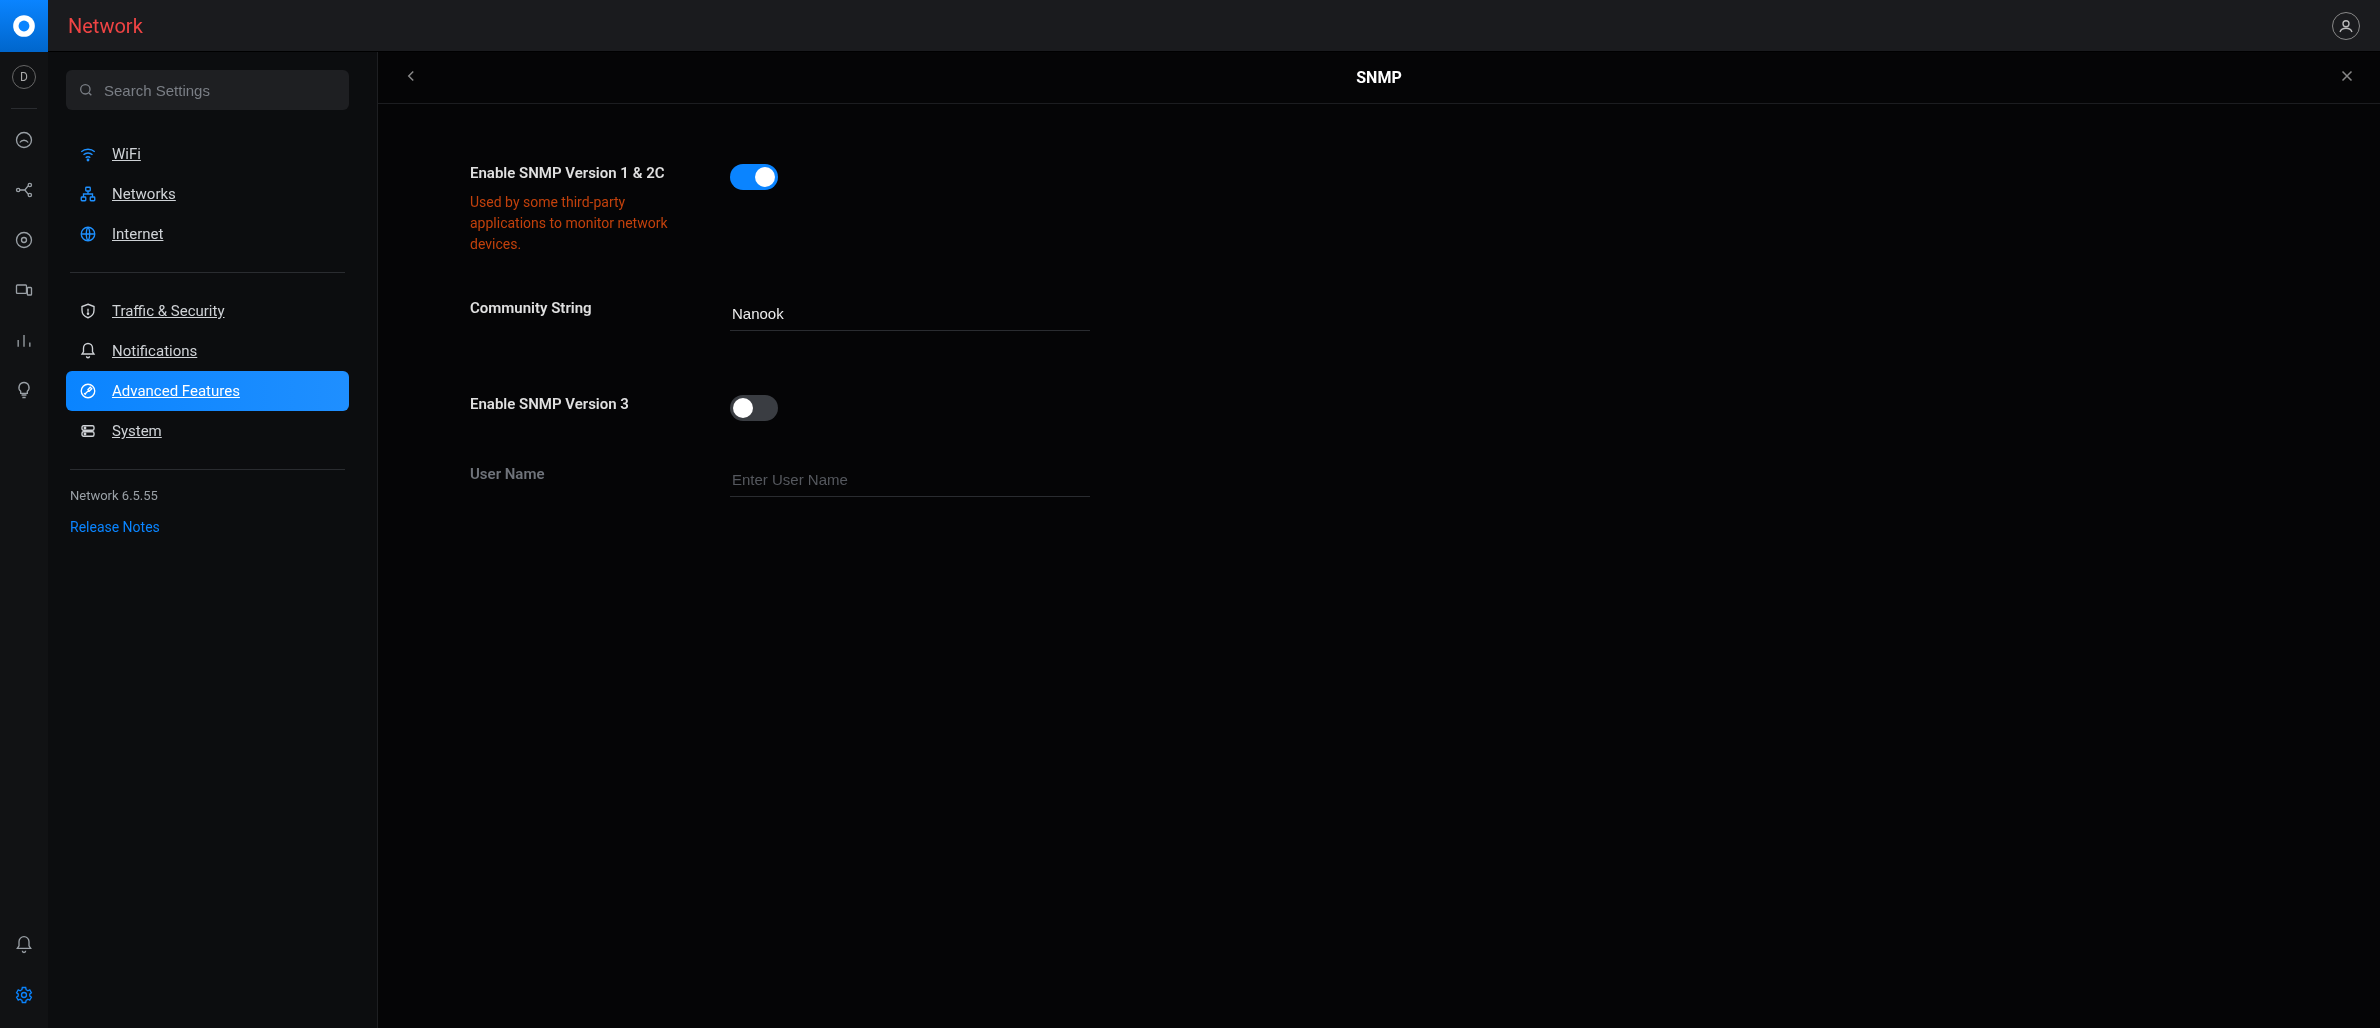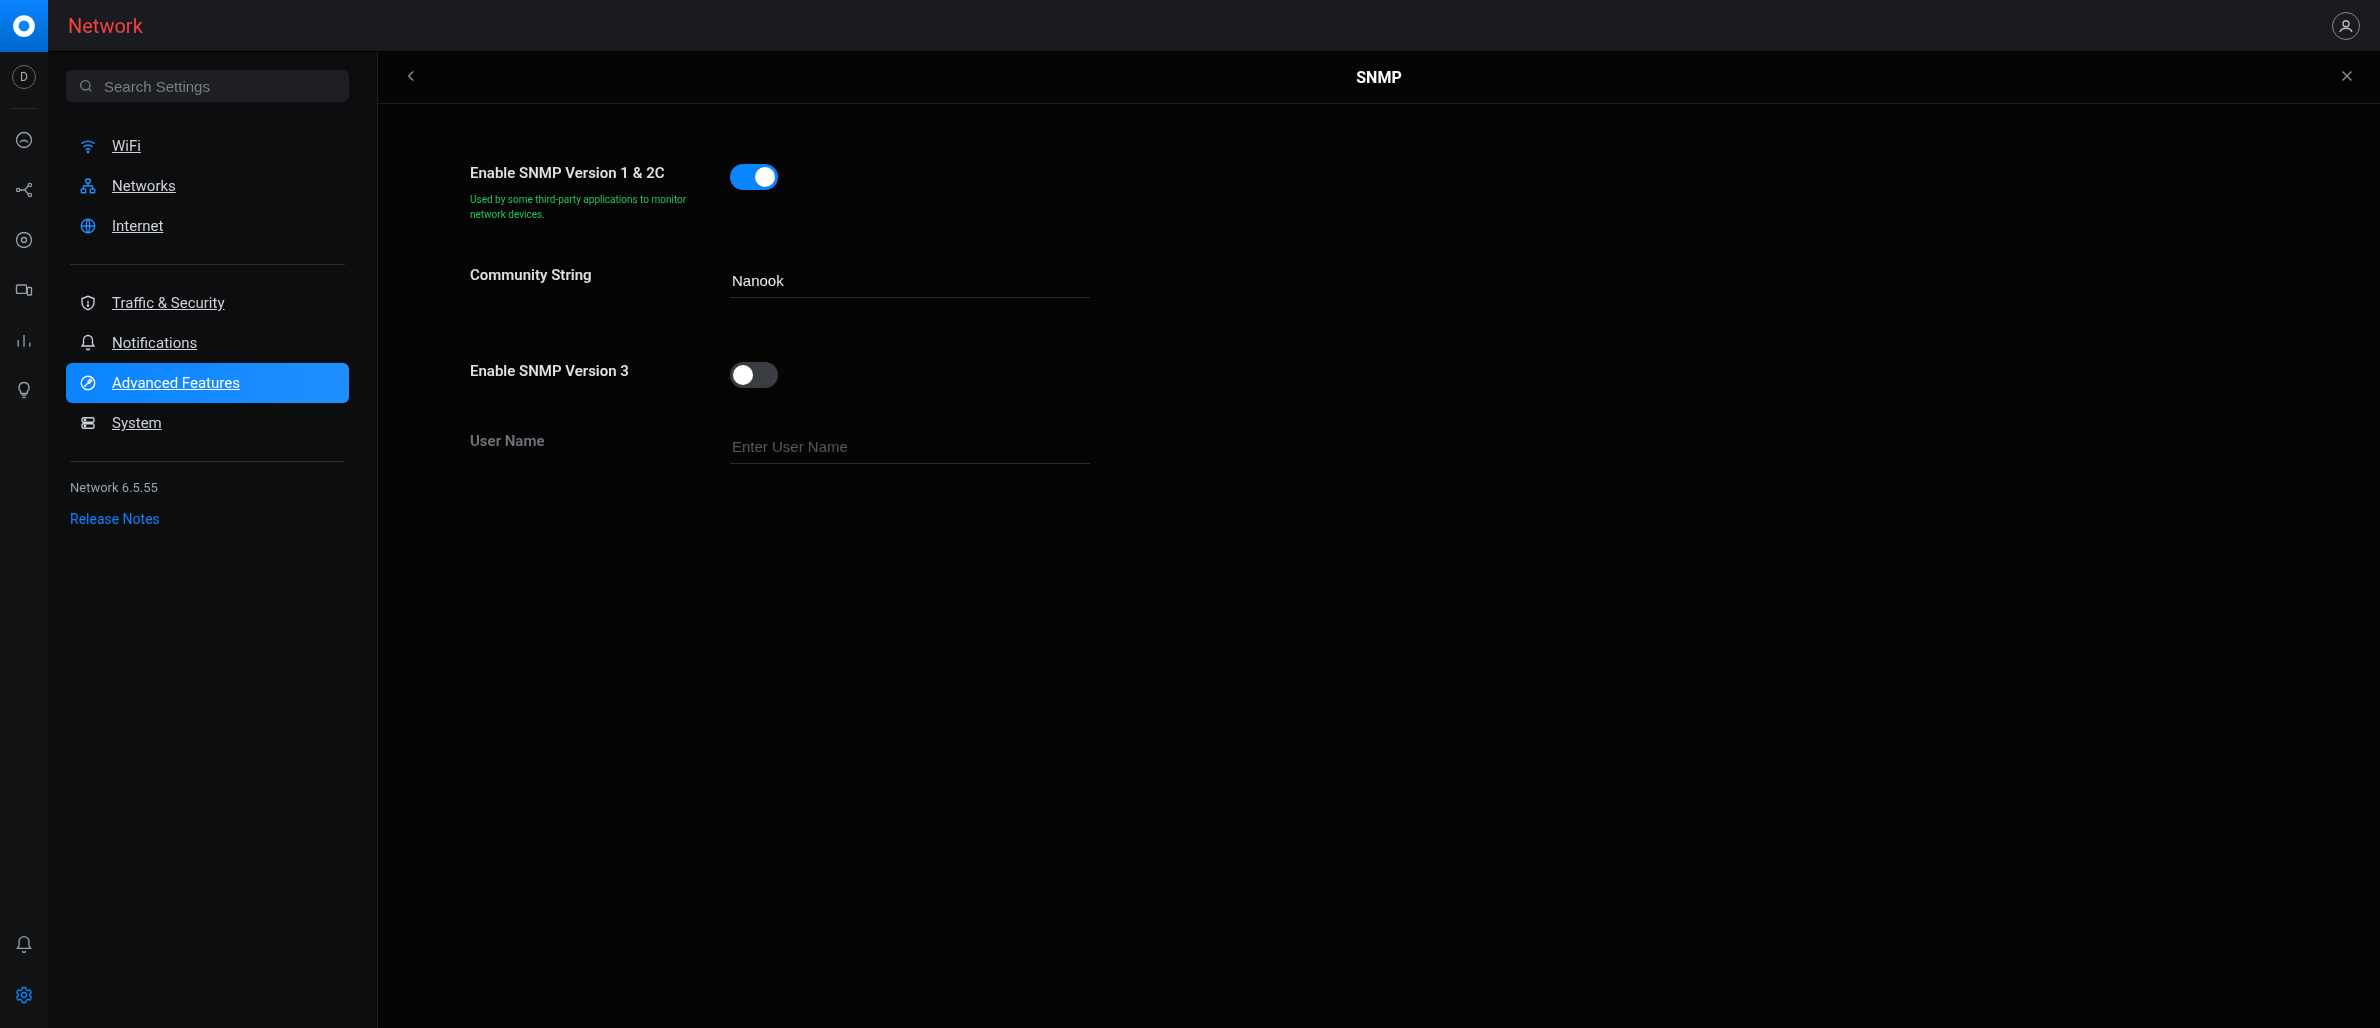--- a/index.html
+++ b/index.html
@@ -71,21 +71,21 @@
     left: 48px; top: 52px; bottom: 0;
     width: 330px;
     background: #0c0d0f;
     border-right: 1px solid #1e1f22;
     padding: 18px 28px 18px 18px;
     overflow-y:auto;
   }
   .search {
     display:flex;align-items:center;
     background:#1e1f22; border-radius:6px;
-    height:32px; padding:0 12px; gap:10px;
+    height:40px; padding:0 12px; gap:10px;
     color:#7a7e85;
   }
   .search input {
     flex:1; background:transparent; border:none; outline:none;
     color:#ddd; font-size:15px;
   }
   .search input::placeholder { color:#7a7e85; }
 
   .nav-group { margin-top:24px; }
   .nav-item {
@@ -127,21 +127,21 @@
   .detail-header .close { margin-left:auto; color:#888; cursor:pointer; width:24px; text-align:right; }
 
   .detail-body { flex:1; overflow-y:auto; padding:48px 0; }
   .form { max-width:760px; margin-left:92px; }
 
   .row { display:flex; align-items:flex-start; padding:12px 0; }
   .row .label-col { width:260px; padding-right:24px; }
   .row .ctrl-col { flex:1; max-width:360px; }
   .lbl { font-size:15px; font-weight:600; color:#e0e0e0; }
   .lbl.dim { color:#6f737a; font-weight:600; }
-  .desc { font-size:10px; color:#22c55e; margin-top:10px; line-height:1.5; max-width:220px; }
+  .desc { font-size:14px; color:#c2410c; margin-top:10px; line-height:1.5; max-width:220px; }
 
   .toggle {
     width:48px;height:26px;border-radius:13px;background:#3a3d42;
     position:relative;cursor:pointer;transition:background .15s;
   }
   .toggle::after{
     content:'';position:absolute;top:3px;left:3px;width:20px;height:20px;
     border-radius:50%;background:#fff;transition:left .15s;
   }
   .toggle.on{background:#0a84ff;}

